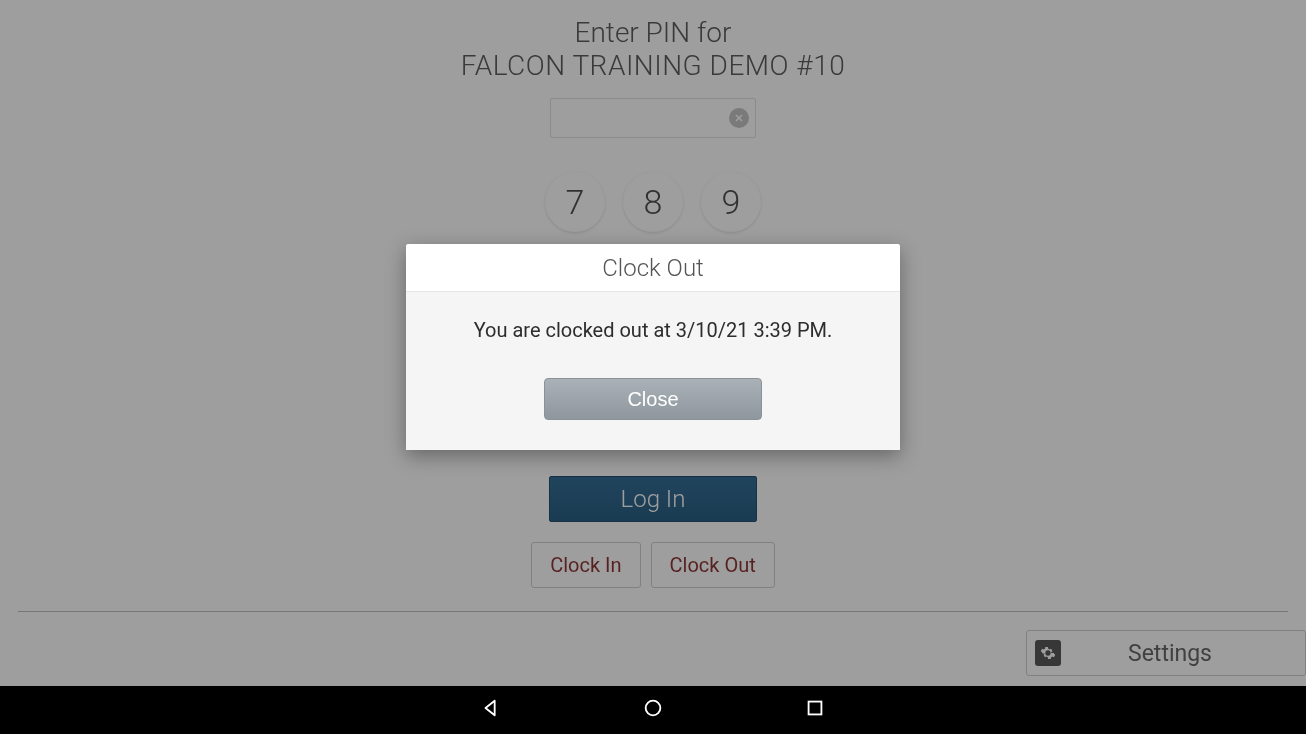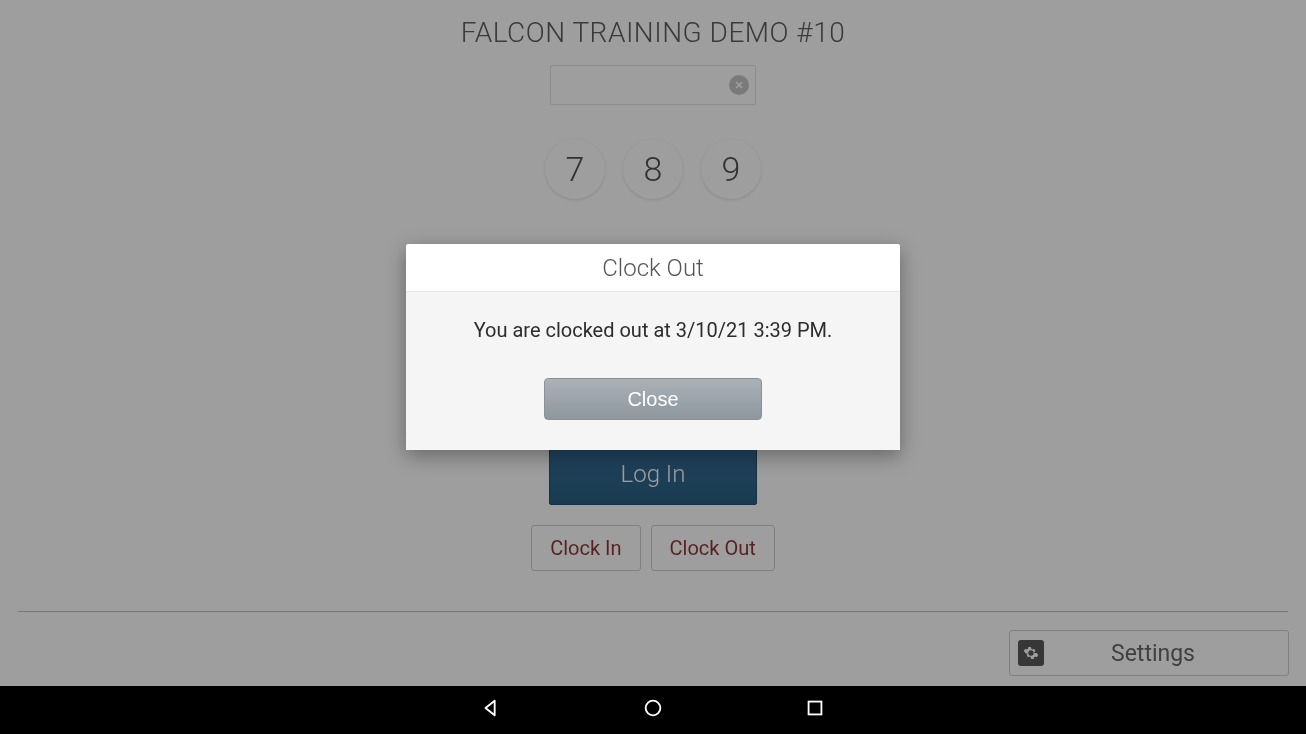--- a/index.html
+++ b/index.html
@@ -77,21 +77,21 @@
       display: flex;
       align-items: center;
       justify-content: center;
       font-size: 34px;
       font-weight: 300;
       color: #3a3a3a;
     }
     .login-btn {
       margin-top: 244px;
       width: 208px;
-      height: 62px;
+      height: 46px;
       background: linear-gradient(#1c5c8a,#0f4c75);
       color: #fff;
       font-size: 24px;
       font-weight: 300;
       display: flex;
       align-items: center;
       justify-content: center;
       border-radius: 2px;
       border: 1px solid #0b3a5c;
     }
@@ -111,21 +111,21 @@
     .hr {
       position: absolute;
       left: 18px;
       right: 18px;
       bottom: 74px;
       height: 1px;
       background: #b8b8b8;
     }
     .settings-btn {
       position: absolute;
-      right: 17px;
+      right: 0;
       bottom: 10px;
       width: 280px;
       height: 46px;
       border: 1px solid #c9c9c9;
       border-radius: 3px;
       background: #fff;
       display: flex;
       align-items: center;
     }
     .settings-btn .gear {
@@ -220,20 +220,21 @@
       gap: 140px;
       z-index: 30;
     }
     .android-nav svg { width: 22px; height: 22px; stroke: #fff; fill: none; stroke-width: 2; }
     .android-nav .square { fill:none; }
   </style>
 </head>
 <body>
 
 <div class="page-content">
+  <div class="title-line1">Enter PIN for</div>
   <div class="title-line2">FALCON TRAINING DEMO #10</div>
 
   <div class="pin-input-wrap">
     <div class="clear-icon">
       <svg viewBox="0 0 10 10" width="10" height="10">
           <line x1="2" y1="2" x2="8" y2="8" stroke="#fff" stroke-width="1.6"></line>
           <line x1="8" y1="2" x2="2" y2="8" stroke="#fff" stroke-width="1.6"></line>
         </svg>
     </div>
   </div>

